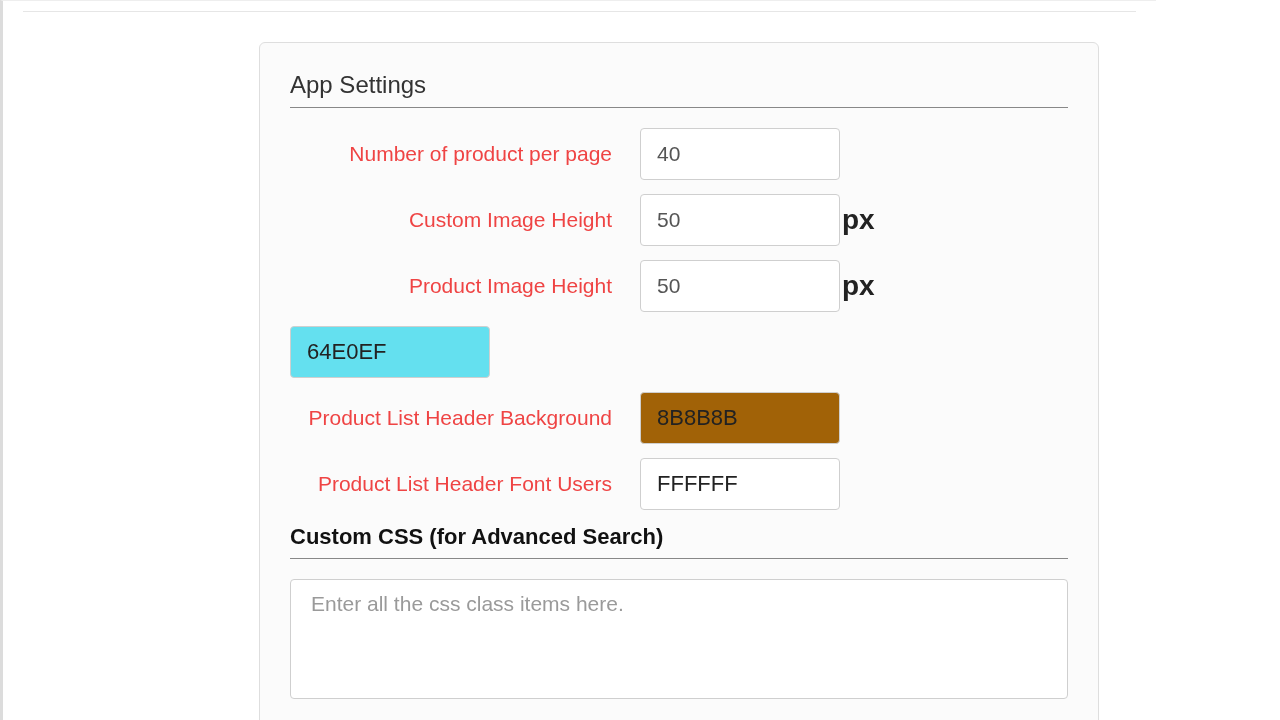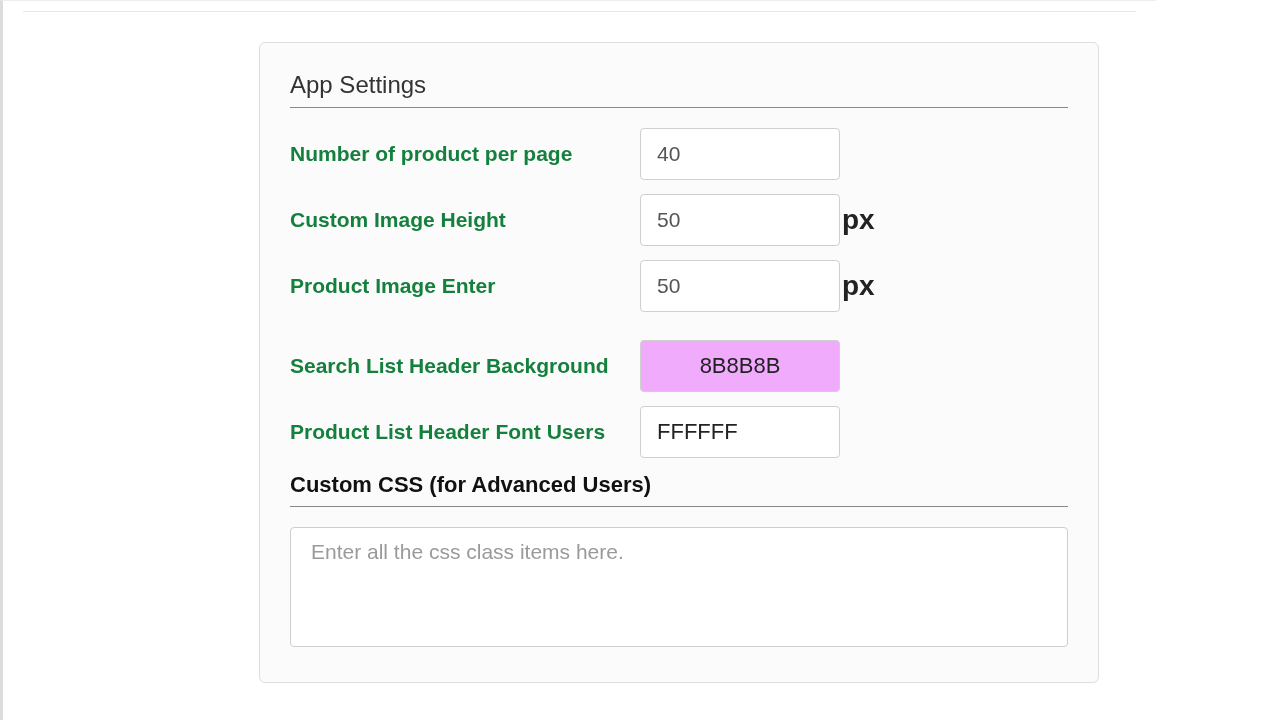--- a/index.html
+++ b/index.html
@@ -42,25 +42,25 @@
     border-top: 1px solid #888;
     margin: 8px 0 20px 0;
   }
   .form-row {
     display: flex;
     align-items: center;
     margin-bottom: 14px;
   }
   .form-label {
     width: 350px;
-    text-align: left;
+    text-align: right;
     padding-right: 28px;
     font-size: 21px;
-    font-weight: bold;
-    color: #15803d;
+    font-weight: normal;
+    color: #ef4444;
   }
   .form-input {
     width: 200px;
     height: 52px;
     padding: 7px 16px;
     font-size: 21px;
     border: 1px solid #cfcfcf;
     border-radius: 4px;
     background: #ffffff;
     color: #555;
@@ -113,36 +113,37 @@
       <input class="form-input" value="40" style="">
     </div>
 
     <div class="form-row">
       <div class="form-label">Custom Image Height</div>
       <input class="form-input" value="50" style="">
       <span class="form-suffix">px</span>
     </div>
 
     <div class="form-row">
-      <div class="form-label">Product Image Enter</div>
+      <div class="form-label">Product Image Height</div>
       <input class="form-input" value="50" style="">
       <span class="form-suffix">px</span>
     </div>
 
     <div class="form-row">
+      <input class="form-input color-input" id="search-bg-input" value="64E0EF" style="background: rgb(100, 224, 239);">
     </div>
 
     <div class="form-row">
-      <div class="form-label">Search List Header Background</div>
-      <input class="form-input color-input" id="list-hdr-bg-input" value="8B8B8B" style="background: #f0abfc; text-align: center;">
+      <div class="form-label">Product List Header Background</div>
+      <input class="form-input color-input" id="list-hdr-bg-input" value="8B8B8B" style="background: #a16207;">
     </div>
 
     <div class="form-row">
       <div class="form-label">Product List Header Font Users</div>
       <input class="form-input color-input" value="FFFFFF" style="">
     </div>
 
-    <div class="custom-css-title">Custom CSS (for Advanced Users)</div>
+    <div class="custom-css-title">Custom CSS (for Advanced Search)</div>
     <hr class="rule">
     <textarea class="custom-css" placeholder="Enter all the css class items here." style=""></textarea>
 
   </div>
 </div>
 
 </body></html>

